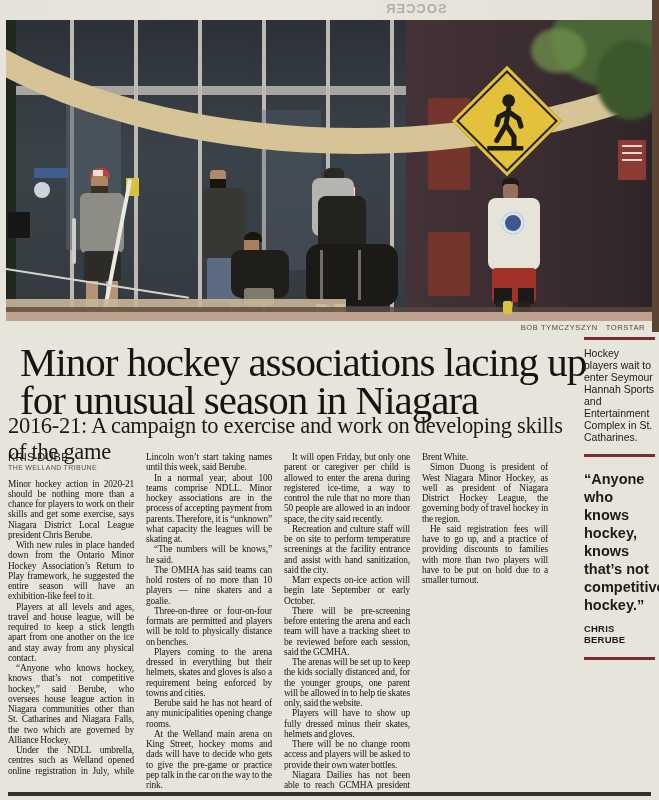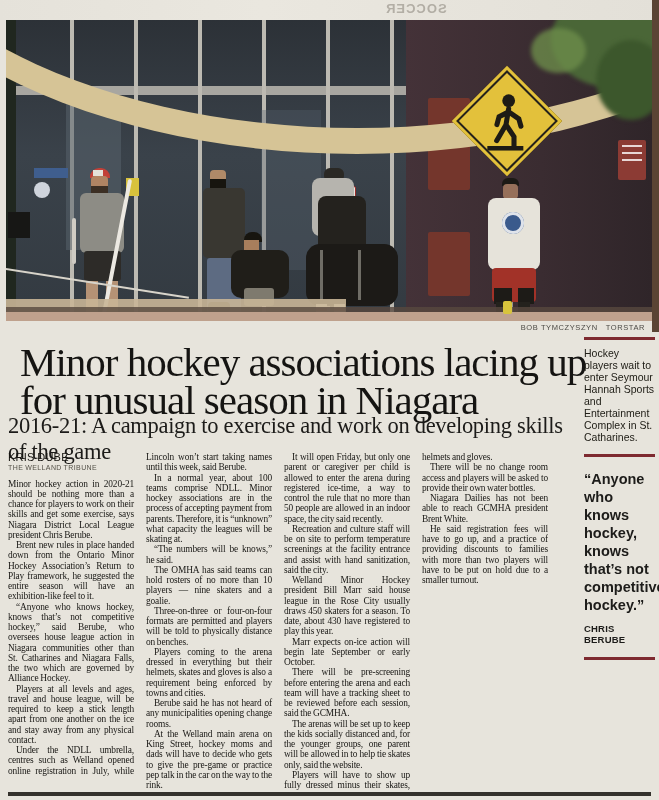--- a/index.html
+++ b/index.html
@@ -193,39 +193,39 @@
     <div class="rule bottom" data-name="red-rule"></div>
   </div>
 
   <div class="body" data-name="article-body">
     <div class="byline" data-name="byline">
       <div class="byline-author" data-name="byline-author">KRIS DUBÉ</div>
       <div class="byline-pub" data-name="byline-publication">THE WELLAND TRIBUNE</div>
     </div>
     <div data-name="article-body-paragraphs">
         <p data-name="body-paragraph">Minor hockey action in 2020-21 should be nothing more than a chance for players to work on their skills and get some exercise, says Niagara District Local League president Chris Berube.</p>
-        <p data-name="body-paragraph">Brent new rules in place handed down from the Ontario Minor Hockey Association’s Return to Play framework, he suggested the entire season will have an exhibition-like feel to it.</p>
+        <p data-name="body-paragraph">With new rules in place handed down from the Ontario Minor Hockey Association’s Return to Play framework, he suggested the entire season will have an exhibition-like feel to it.</p>
+        <p data-name="body-paragraph">Players at all levels and ages, travel and house league, will be required to keep a stick length apart from one another on the ice and stay away from any physical contact.</p>
         <p data-name="body-paragraph">“Anyone who knows hockey, knows that’s not competitive hockey,” said Berube, who oversees house league action in Niagara communities other than St. Catharines and Niagara Falls, the two which are governed by Alliance Hockey.</p>
-        <p data-name="body-paragraph">Players at all levels and ages, travel and house league, will be required to keep a stick length apart from one another on the ice and stay away from any physical contact.</p>
         <p data-name="body-paragraph">Under the NDLL umbrella, centres such as Welland opened online registration in July, while Lincoln won’t start taking names until this week, said Berube.</p>
         <p data-name="body-paragraph">In a normal year, about 100 teams comprise NDLL. Minor hockey associations are in the process of accepting payment from parents. Therefore, it is “unknown” what capacity the leagues will be skating at.</p>
         <p data-name="body-paragraph">“The numbers will be knows,” he said.</p>
         <p data-name="body-paragraph">The OMHA has said teams can hold rosters of no more than 10 players — nine skaters and a goalie.</p>
         <p data-name="body-paragraph">Three-on-three or four-on-four formats are permitted and players will be told to physically distance on benches.</p>
         <p data-name="body-paragraph">Players coming to the arena dressed in everything but their helmets, skates and gloves is also a requirement being enforced by towns and cities.</p>
         <p data-name="body-paragraph">Berube said he has not heard of any municipalities opening change rooms.</p>
         <p data-name="body-paragraph">At the Welland main arena on King Street, hockey moms and dads will have to decide who gets to give the pre-game or practice pep talk in the car on the way to the rink.</p>
         <p data-name="body-paragraph">It will open Friday, but only one parent or caregiver per child is allowed to enter the arena during registered ice-time, a way to control the rule that no more than 50 people are allowed in an indoor space, the city said recently.</p>
         <p data-name="body-paragraph">Recreation and culture staff will be on site to perform temperature screenings at the facility entrance and assist with hand sanitization, said the city.</p>
-        <p data-name="body-paragraph">Welland Minor Hockey president Bill Marr said house league in the Rose City usually draws 450 skaters for a season. To date, about 430 have registered to play this year.</p>
         <p data-name="body-paragraph">Marr expects on-ice action will begin late September or early October.</p>
         <p data-name="body-paragraph">There will be pre-screening before entering the arena and each team will have a tracking sheet to be reviewed before each session, said the GCMHA.</p>
         <p data-name="body-paragraph">The arenas will be set up to keep the kids socially distanced and, for the younger groups, one parent will be allowed in to help tie skates only, said the website.</p>
         <p data-name="body-paragraph">Players will have to show up fully dressed minus their skates, helmets and gloves.</p>
         <p data-name="body-paragraph">There will be no change room access and players will be asked to provide their own water bottles.</p>
         <p data-name="body-paragraph">Niagara Dailies has not been able to reach GCMHA president Brent White.</p>
+        <p data-name="body-paragraph">Simon Duong is president of West Niagara Minor Hockey, as well as president of Niagara District Hockey League, the governing body of travel hockey in the region.</p>
         <p data-name="body-paragraph">He said registration fees will have to go up, and a practice of providing discounts to families with more than two players will have to be put on hold due to a smaller turnout.</p>
       </div>
 
   </div>
 
   <div class="bottom-rule" data-name="bottom-rule"></div>
 </div>
 
 </body></html>

